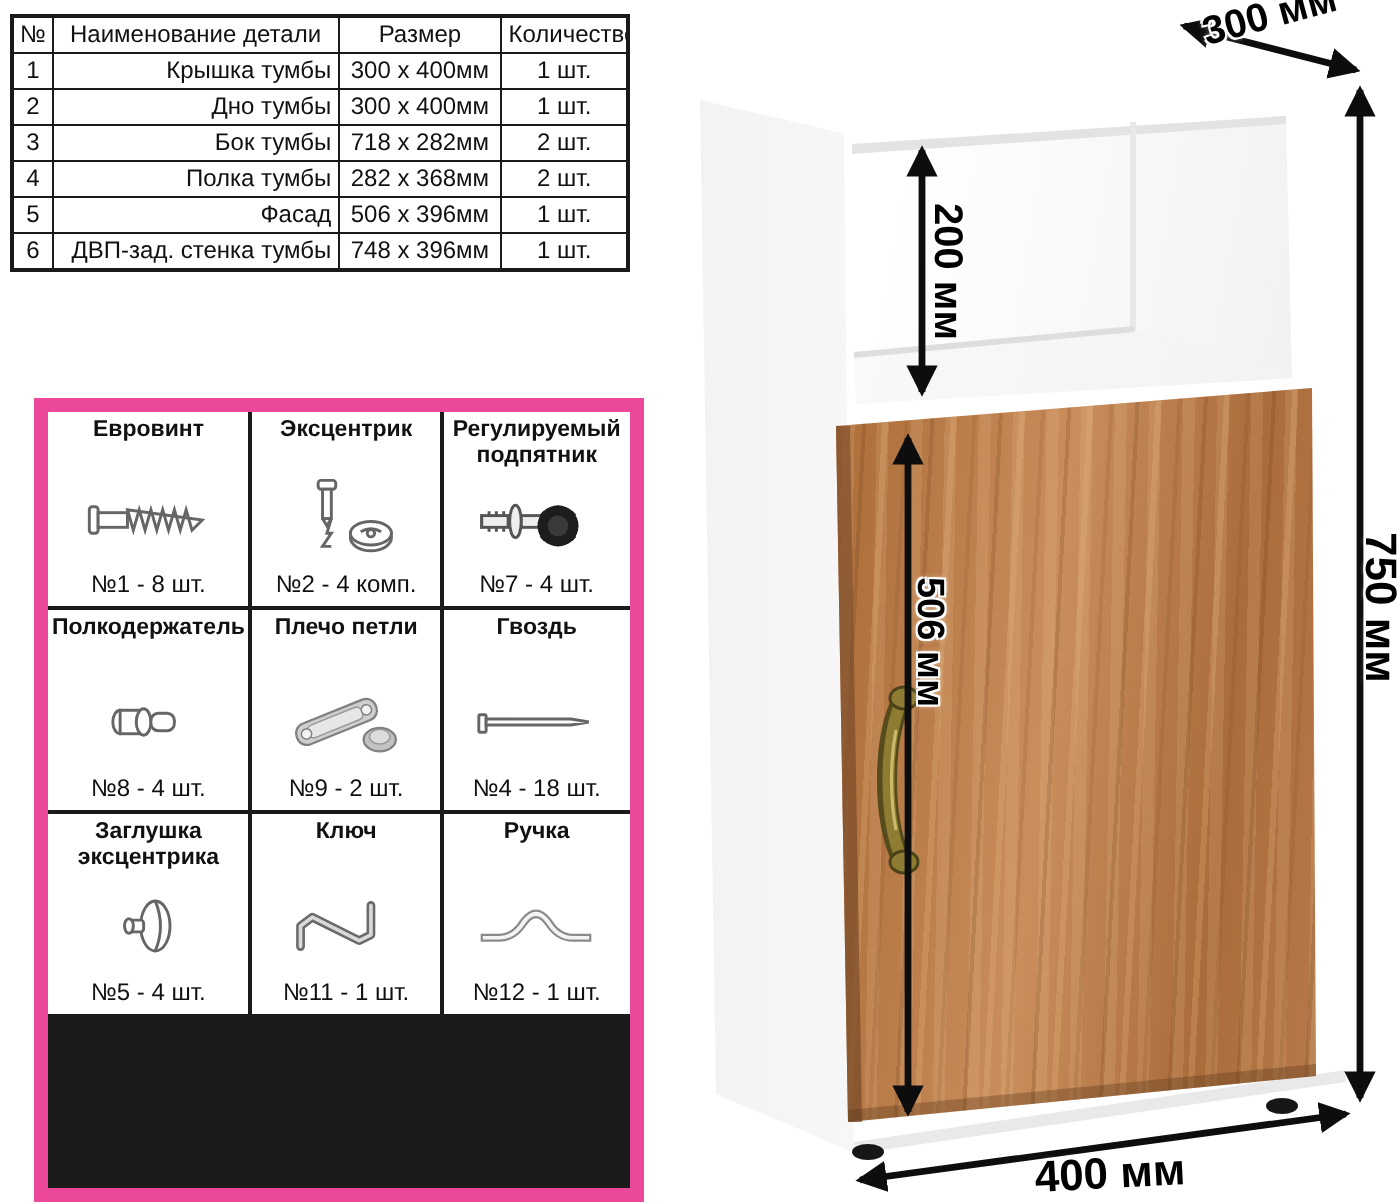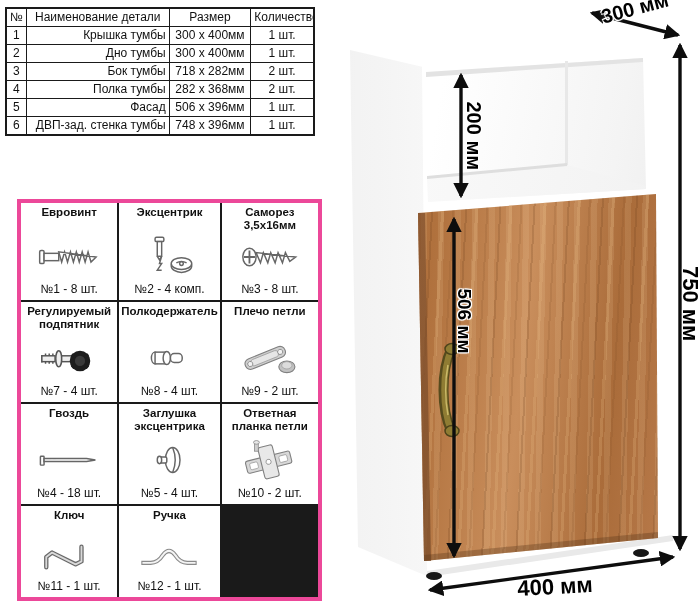--- a/index.html
+++ b/index.html
@@ -11,21 +11,21 @@
     table-layout:fixed;font-size:12px;line-height:13px;}
   .parts-table th,.parts-table td{border:1px solid #1a1a1a;padding:1px 3px;height:15px;
     text-align:center;font-weight:normal;overflow:hidden;white-space:nowrap;}
   .parts-table{border:2px solid #1a1a1a;}
   .parts-table td.c-name{text-align:right;}
   .col-num{width:20px}.col-name{width:140px}.col-size{width:80px}.col-qty{width:62px}
 
   
   .hw-grid{position:absolute;left:17px;top:199px;width:305px;height:402px;
     display:grid;grid-template-columns:1fr 1fr 1fr;grid-template-rows:97px 100px 100px 1fr;
-    border:4px solid #ec4899;background:#1a1a1a;grid-gap:2px;box-sizing:border-box;}
+    border:7px solid #ec4899;background:#1a1a1a;grid-gap:2px;box-sizing:border-box;}
   .hw-cell{background:#fff;display:flex;flex-direction:column;align-items:center;
     padding:3px 2px 4px 2px;box-sizing:border-box;}
   .hw-title{font-weight:bold;font-size:11.5px;line-height:13px;text-align:center;min-height:26px;
     display:flex;align-items:flex-start;justify-content:center;}
   .hw-icon{flex:1;display:flex;align-items:center;justify-content:center;width:100%;}
   .hw-icon svg{width:88px;height:44px;}
   .hw-count{font-weight:normal;font-size:12px;}
 
   
   .scene{position:absolute;left:340px;top:0;width:360px;height:602px;}
@@ -153,33 +153,20 @@
               <ellipse cx="62" cy="42" rx="14" ry="9"></ellipse>
               <ellipse cx="62" cy="39" rx="14" ry="8"></ellipse>
               <path d="M55 38 q7 -4 14 0" fill="none"></path>
               <circle cx="62" cy="39" r="2.5"></circle>
             </g>
           </svg>
         </div>
         <div class="hw-count">№2 - 4 комп.</div>
       </div>
       <div class="hw-cell">
-        <div class="hw-title">Саморез 3,5х16мм</div>
-        <div class="hw-icon">
-          <svg viewBox="0 0 90 60">
-            <g stroke="#666" fill="#fff" stroke-width="2">
-              <ellipse cx="17" cy="30" rx="9" ry="12"></ellipse>
-              <path d="M17 21 v18 M9.5 30 h15" stroke-width="2.5"></path>
-              <path d="M26 24 L32 38 L36 24 L42 38 L46 24 L52 38 L56 24 L62 38 L66 24 L72 36 L80 30 Z"></path>
-            </g>
-          </svg>
-        </div>
-        <div class="hw-count">№3 - 8 шт.</div>
-      </div>
-      <div class="hw-cell">
         <div class="hw-title">Регулируемый подпятник</div>
         <div class="hw-icon">
           <svg viewBox="0 0 90 60">
             <g stroke="#555" fill="#eee" stroke-width="2">
               <path d="M8 26 v10 M13 24 v14 M18 24 v14 M23 24 v14" fill="none"></path>
               <rect x="8" y="27" width="18" height="8"></rect>
               <ellipse cx="31" cy="31" rx="4" ry="11"></ellipse>
               <rect x="35" y="27" width="14" height="8"></rect>
             </g>
             <circle cx="60" cy="34" r="14" fill="#1d1d1d"></circle>
@@ -238,39 +225,20 @@
           <svg viewBox="0 0 90 60">
             <g stroke="#666" fill="#fff" stroke-width="2">
               <ellipse cx="50" cy="30" rx="10" ry="17"></ellipse>
               <path d="M50 13 q7 17 0 34" fill="none"></path>
               <rect x="32" y="26" width="10" height="8" rx="2"></rect>
               <ellipse cx="32" cy="30" rx="3" ry="5"></ellipse>
             </g>
           </svg>
         </div>
         <div class="hw-count">№5 - 4 шт.</div>
-      </div>
-      <div class="hw-cell">
-        <div class="hw-title">Ответная планка петли</div>
-        <div class="hw-icon">
-          <svg viewBox="0 0 90 60">
-            <g transform="rotate(-14 45 32)">
-              <rect x="12" y="24" width="62" height="17" rx="3" fill="#d8d8d8" stroke="#808080" stroke-width="1.5"></rect>
-              <rect x="33" y="10" width="20" height="44" rx="3" fill="#e8e8e8" stroke="#808080" stroke-width="1.5"></rect>
-              <rect x="17" y="28" width="11" height="9" rx="2" fill="#fff" stroke="#999"></rect>
-              <rect x="58" y="28" width="11" height="9" rx="2" fill="#fff" stroke="#999"></rect>
-              <circle cx="43" cy="32" r="3.5" fill="#fff" stroke="#808080"></circle>
-            </g>
-            <g transform="translate(24 6)">
-              <rect x="0" y="0" width="5" height="12" fill="#cfcfcf" stroke="#808080"></rect>
-              <ellipse cx="2.5" cy="0" rx="4" ry="2.5" fill="#e8e8e8" stroke="#808080"></ellipse>
-            </g>
-          </svg>
-        </div>
-        <div class="hw-count">№10 - 2 шт.</div>
       </div>
       <div class="hw-cell">
         <div class="hw-title">Ключ</div>
         <div class="hw-icon">
           <svg viewBox="0 0 90 60">
             <path d="M14 44 L14 30 L22 24 L54 40 L62 36 L62 16" fill="none" stroke="#6a6a6a" stroke-width="6" stroke-linecap="round" stroke-linejoin="round"></path>
             <path d="M14 44 L14 30 L22 24 L54 40 L62 36 L62 16" fill="none" stroke="#d9d9d9" stroke-width="2.5" stroke-linecap="round" stroke-linejoin="round"></path>
           </svg>
         </div>
         <div class="hw-count">№11 - 1 шт.</div>

